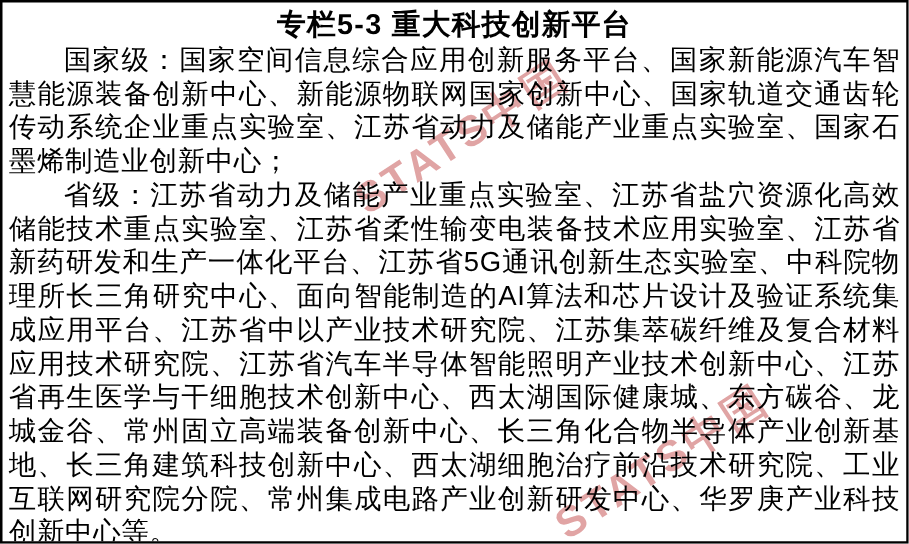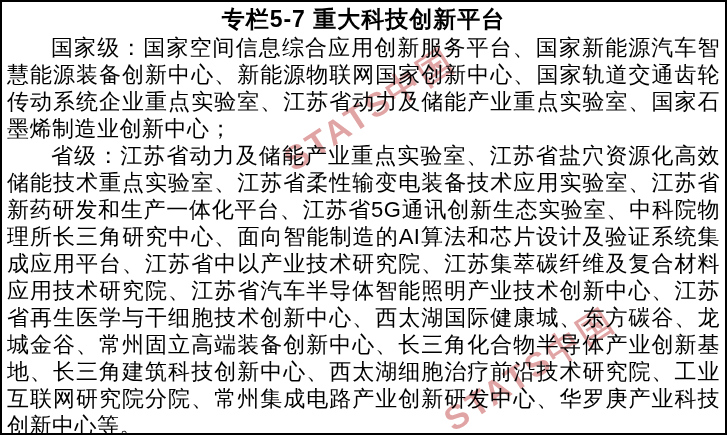--- a/index.html
+++ b/index.html
@@ -57,19 +57,19 @@
 </style>
 </head>
 <body>
 
 <div class="box">
 
   <span class="watermark wm1">STATS中国</span>
 
   <span class="watermark wm2">STATS中国</span>
 
-  <h1 class="title">专栏5-7  重大科技创新平台</h1>
+  <h1 class="title">专栏5-3  重大科技创新平台</h1>
 
   <p class="para">国家级：国家空间信息综合应用创新服务平台、国家新能源汽车智慧能源装备创新中心、新能源物联网国家创新中心、国家轨道交通齿轮传动系统企业重点实验室、江苏省动力及储能产业重点实验室、国家石墨烯制造业创新中心；</p>
 
   <p class="para">省级：江苏省动力及储能产业重点实验室、江苏省盐穴资源化高效储能技术重点实验室、江苏省柔性输变电装备技术应用实验室、江苏省新药研发和生产一体化平台、江苏省5G通讯创新生态实验室、中科院物理所长三角研究中心、面向智能制造的AI算法和芯片设计及验证系统集成应用平台、江苏省中以产业技术研究院、江苏集萃碳纤维及复合材料应用技术研究院、江苏省汽车半导体智能照明产业技术创新中心、江苏省再生医学与干细胞技术创新中心、西太湖国际健康城、东方碳谷、龙城金谷、常州固立高端装备创新中心、长三角化合物半导体产业创新基地、长三角建筑科技创新中心、西太湖细胞治疗前沿技术研究院、工业互联网研究院分院、常州集成电路产业创新研发中心、华罗庚产业科技创新中心等。</p>
 
 </div>
 
 </body></html>

